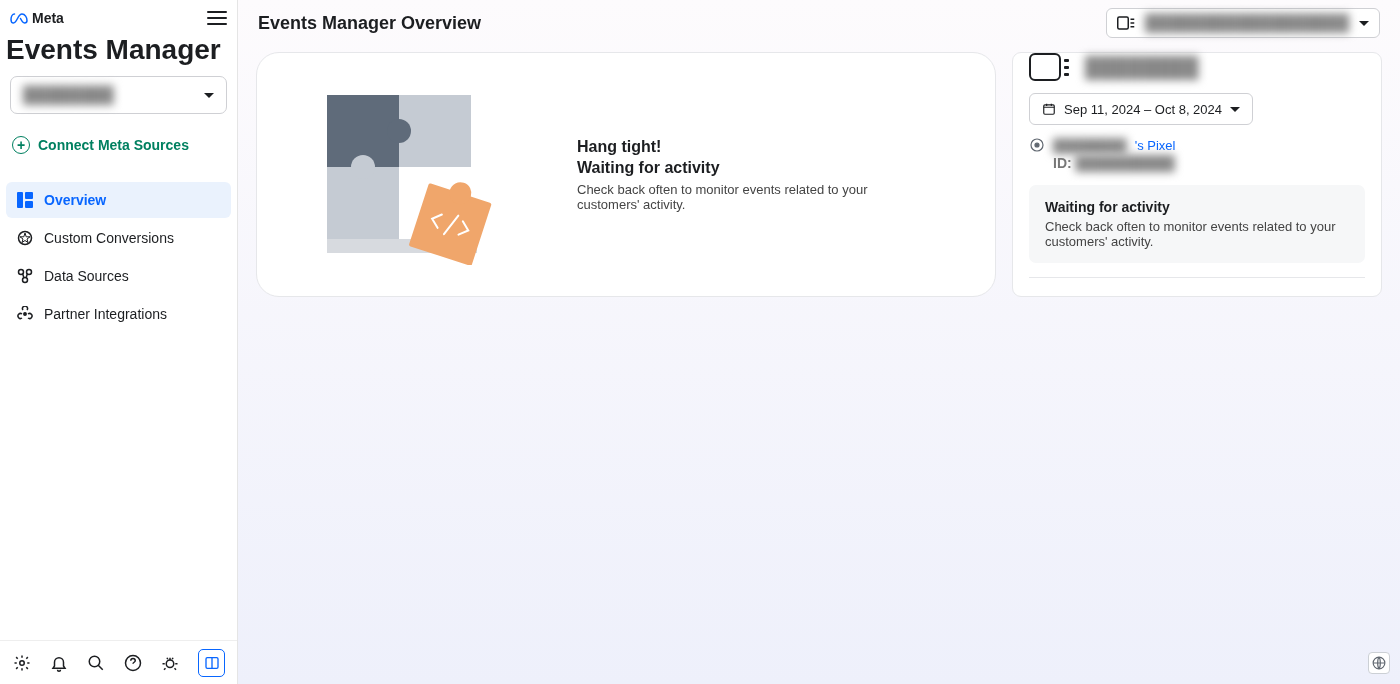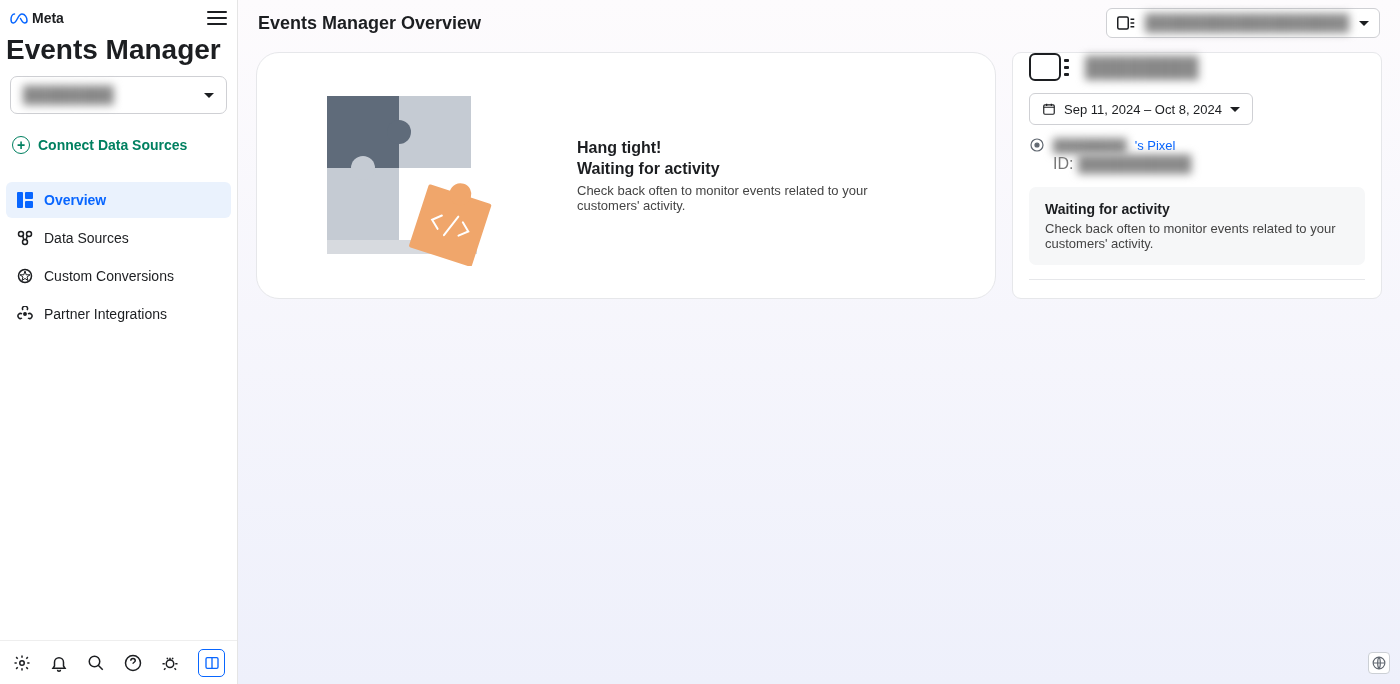--- a/index.html
+++ b/index.html
@@ -194,21 +194,21 @@
       display: inline-flex;
       align-items: center;
       gap: 8px;
       padding: 0 12px;
       cursor: pointer;
       font-size: 13px;
       margin-bottom: 12px;
     }
     .pixel-row { display: flex; align-items: center; gap: 8px; font-size: 13px;}
     .pixel-link { color: #0866ff; font-weight: 400; cursor: pointer;}
-    .pixel-id { font-size: 16px; color: #777; margin-left: 24px; margin-top:2px;}
+    .pixel-id { font-size: 14px; color: #777; margin-left: 24px; margin-top:2px;font-weight:bold;}
     .info-box {
       background: #f6f7f8;
       border-radius: 7px;
       padding: 14px 16px;
       margin-top: 14px;
     }
     .info-box h4 { font-size: 14px; font-weight: 700; margin-bottom:4px;}
     .info-box p { font-size: 13px; color: #444; }
     .divider { height:1px; background:#e6e7ea; margin-top:14px;}
     .chevron-down {
@@ -247,53 +247,53 @@
 
   <div class="product-title">Events Manager</div>
 
   <div class="account-select">
     <span class="blur-text">████████</span>
     <span class="chevron-down"></span>
   </div>
 
   <div class="connect-link">
     <span class="connect-plus">+</span>
-    <span>Connect Data Sources</span>
+    <span>Connect Meta Sources</span>
   </div>
 
   <nav class="nav-list">
     <div class="nav-item active">
       <span class="nav-icon">
         <svg width="16" height="16" viewBox="0 0 16 16">
             <rect x="0" y="0" width="6" height="16" rx="1" fill="#0866ff"></rect>
             <rect x="8" y="0" width="8" height="7" rx="1" fill="#0866ff"></rect>
             <rect x="8" y="9" width="8" height="7" rx="1" fill="#0866ff"></rect>
           </svg>
       </span>
       <span>Overview</span>
     </div>
     <div class="nav-item">
       <span class="nav-icon">
         <svg width="16" height="16" viewBox="0 0 16 16" fill="none" stroke="#1c1e21" stroke-width="1.5">
+            <circle cx="8" cy="8" r="6.5"></circle>
+            <path d="M8 3 L9.2 6.8 L13 6.8 L10 9 L11 12.5 L8 10.5 L5 12.5 L6 9 L3 6.8 L6.8 6.8 Z" stroke-width="1"></path>
+          </svg>
+      </span>
+      <span>Custom Conversions</span>
+    </div>
+    <div class="nav-item">
+      <span class="nav-icon">
+        <svg width="16" height="16" viewBox="0 0 16 16" fill="none" stroke="#1c1e21" stroke-width="1.5">
             <circle cx="4" cy="4" r="2.5"></circle>
             <circle cx="12" cy="4" r="2.5"></circle>
             <circle cx="8" cy="12" r="2.5"></circle>
             <path d="M5.5 5.5 L7 10 M10.5 5.5 L9 10"></path>
           </svg>
       </span>
       <span>Data Sources</span>
-    </div>
-    <div class="nav-item">
-      <span class="nav-icon">
-        <svg width="16" height="16" viewBox="0 0 16 16" fill="none" stroke="#1c1e21" stroke-width="1.5">
-            <circle cx="8" cy="8" r="6.5"></circle>
-            <path d="M8 3 L9.2 6.8 L13 6.8 L10 9 L11 12.5 L8 10.5 L5 12.5 L6 9 L3 6.8 L6.8 6.8 Z" stroke-width="1"></path>
-          </svg>
-      </span>
-      <span>Custom Conversions</span>
     </div>
     <div class="nav-item">
       <span class="nav-icon">
         <svg width="16" height="16" viewBox="0 0 16 16" fill="none" stroke="#1c1e21" stroke-width="1.5">
             <path d="M6 4 A2.5 2.5 0 1 1 10 4 M5 8 A2.5 2.5 0 1 0 5 12 M11 8 A2.5 2.5 0 1 1 11 12"></path>
             <circle cx="8" cy="8" r="1.2" fill="#1c1e21"></circle>
           </svg>
       </span>
       <span>Partner Integrations</span>
     </div>

